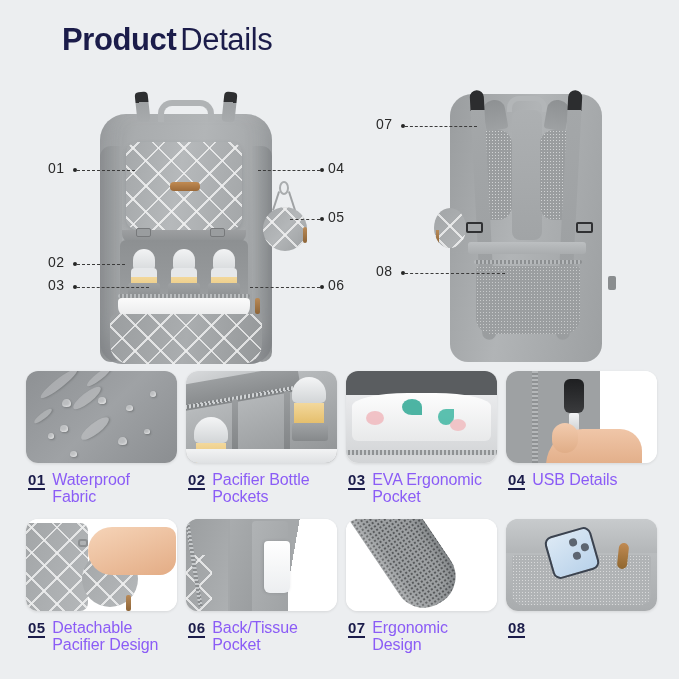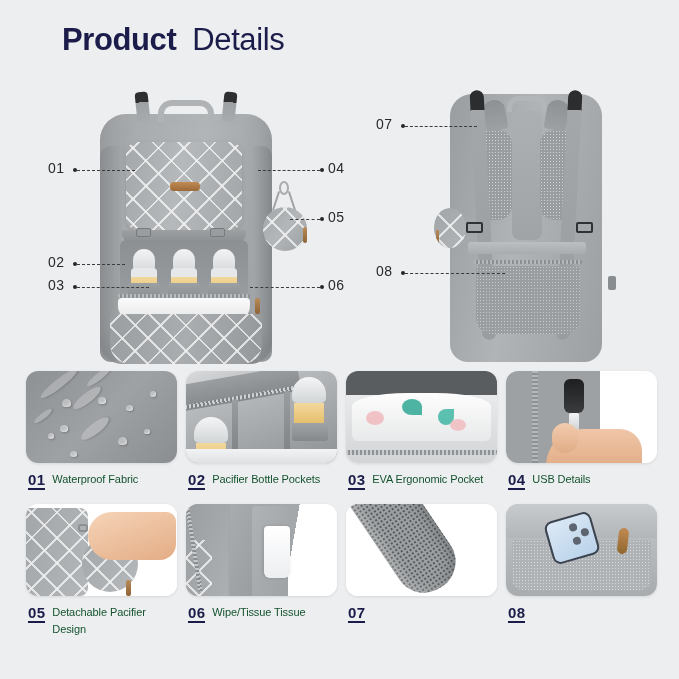--- a/index.html
+++ b/index.html
@@ -26,21 +26,21 @@
   .title {
     position: absolute;
     left: 50px;
     top: 22px;
     font-size: 31px;
     letter-spacing: -0.4px;
     color: #1b1c4a;
     white-space: nowrap;
   }
   .title .bold { font-weight: 700; margin-left: 12px; }
-  .title .reg  { font-weight: 400; margin-left: 16px; }
+  .title .reg  { font-weight: 400; margin-left: 4px; }
 
   
   .hero {
     position: absolute;
     left: 0; top: 74px;
     width: 679px; height: 295px;
   }
 
   
   .lead {
@@ -408,22 +408,22 @@
     font-weight: 700;
     color: #1b1c4a;
     letter-spacing: 0.3px;
     line-height: 17px;
     border-bottom: 2px solid #1b1c4a;
     height: 17px;
     margin-right: 7px;
     flex: 0 0 auto;
   }
   .cap-text {
-    font-size: 11px;
-    color: #14532d;
+    font-size: 16px;
+    color: #8b5cf6;
     line-height: 17px;
     letter-spacing: -0.1px;
   }
 
   
   .t-water {
     position: absolute; inset: 0;
     background: linear-gradient(135deg,#8e9194,#9fa2a5 50%,#8b8e91);
   }
   .drop {
@@ -752,32 +752,33 @@
                 </div>
             </div>
             <div class="zip"></div>
             <div class="panelB"></div>
             <div class="panelC"></div>
             <div class="tissue"></div>
           </div>
         </div>
         <div class="caption">
           <span class="cap-num">06</span>
-          <span class="cap-text">Wipe/Tissue Tissue</span>
+          <span class="cap-text">Back/Tissue Pocket</span>
         </div>
       </div>
 
       <div class="cell">
         <div class="thumb">
           <div class="t-ergo">
             <div class="strap"></div>
           </div>
         </div>
         <div class="caption">
           <span class="cap-num">07</span>
+          <span class="cap-text">Ergonomic Design</span>
         </div>
       </div>
 
       <div class="cell">
         <div class="thumb">
           <div class="t-theft">
             <div class="top"></div>
             <div class="pocket"></div>
             <div class="phone">
               <div class="lens" style="left:22px;top:6px;"></div>

